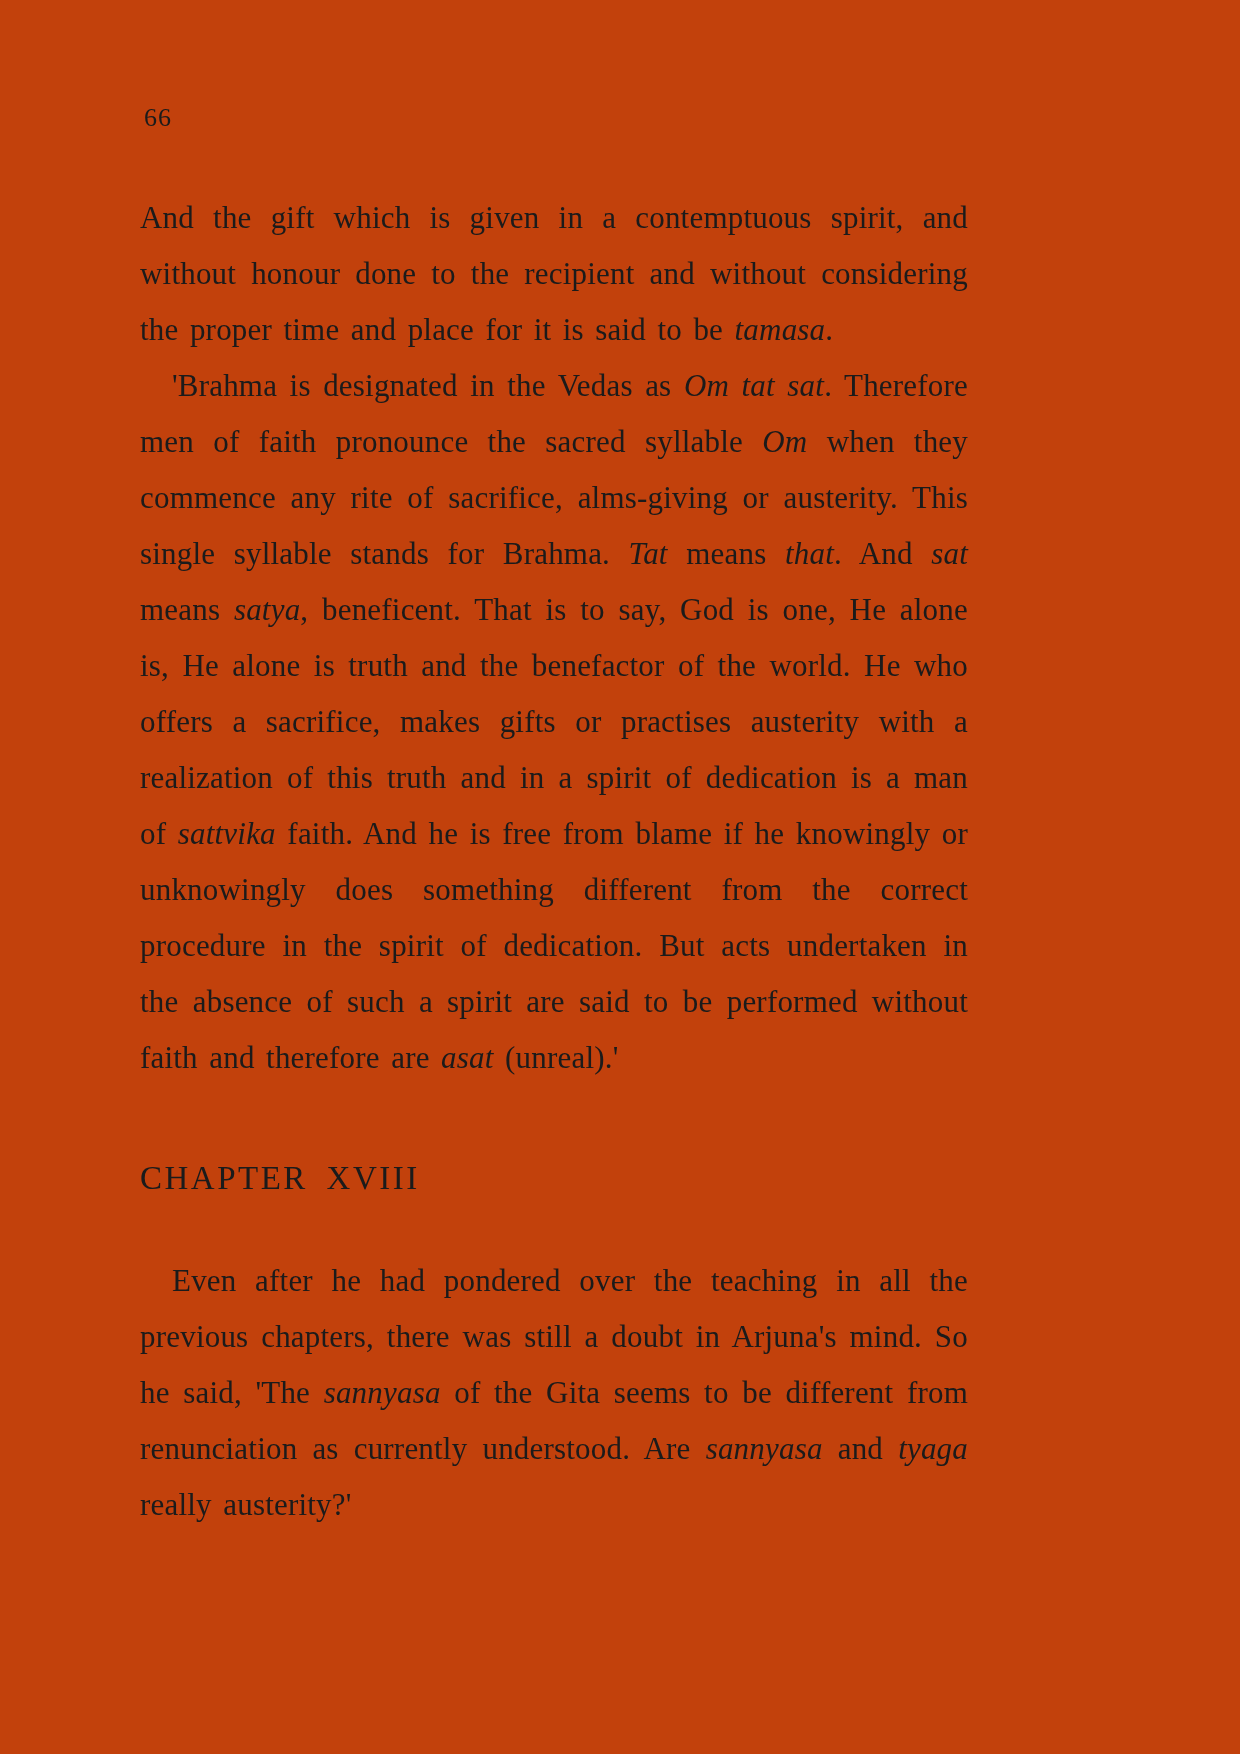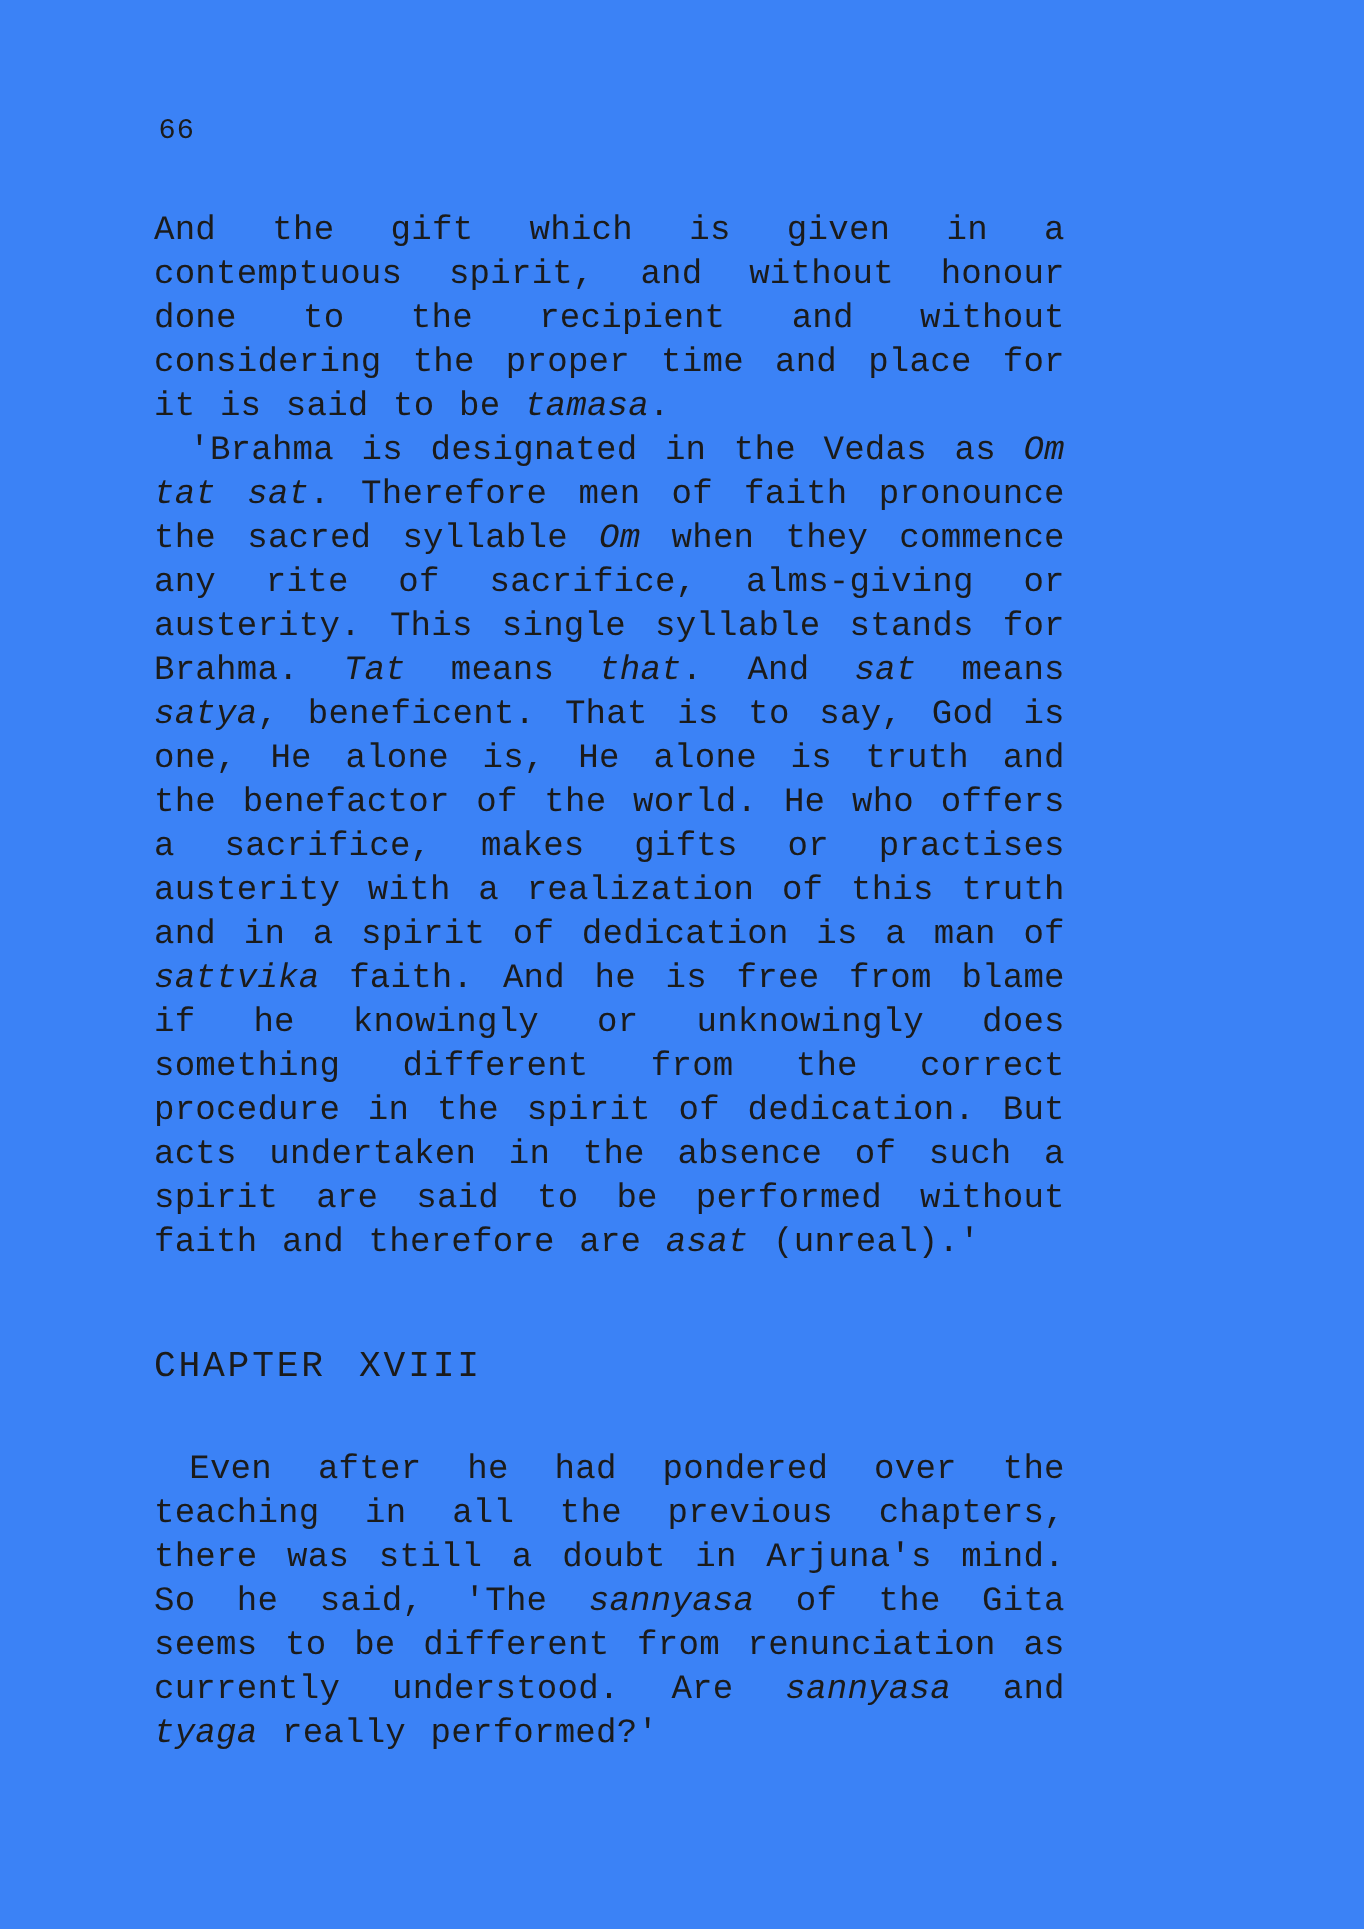--- a/index.html
+++ b/index.html
@@ -5,23 +5,23 @@
   html, body {
     margin: 0;
     padding: 0;
     background: #ffffff;
   }
   .page {
     position: relative;
     width: 1240px;
     height: 1754px;
     box-sizing: border-box;
-    background: #3b82f6;
+    background: #c2410c;
     color: #1b1b1b;
-    font-family: Liberation Mono, monospace;
+    font-family: Liberation Serif, serif;
     padding: 98px 272px 0 140px;
     overflow: hidden;
   }
   .header {
     position: relative;
     height: 42px;
     margin-bottom: 50px;
   }
   .pagenum {
     position: absolute;
@@ -36,21 +36,21 @@
     font-size: 27px;
     letter-spacing: 1.5px;
     word-spacing: 7px;
   }
   .bodytext {
     width: 828px;
   }
   .para {
     margin: 0;
     font-size: 31px;
-    line-height: 40px;
+    line-height: 56px;
     text-align: justify;
     word-spacing: 3.5px;
     letter-spacing: 0.2px;
   }
   .para em {
     font-style: italic;
   }
   .indent {
     text-indent: 32px;
   }
@@ -73,17 +73,17 @@
   </div>
 
   <div class="bodytext">
 
     <p class="para"><span>And the gift which is given in a contemptuous spirit, and without honour done to the recipient and without considering the proper time and place for it is said to be </span><em>tamasa</em><span>.</span></p>
 
     <p class="para indent"><span>'Brahma is designated in the Vedas as </span><em>Om tat sat</em><span>. Therefore men of faith pronounce the sacred syllable </span><em>Om</em><span> when they commence any rite of sacrifice, alms-giving or austerity. This single syllable stands for Brahma. </span><em>Tat</em><span> means </span><em>that</em><span>. And </span><em>sat</em><span> means </span><em>satya</em><span>, beneficent. That is to say, God is one, He alone is, He alone is truth and the benefactor of the world. He who offers a sacrifice, makes gifts or practises austerity with a realization of this truth and in a spirit of dedication is a man of </span><em>sattvika</em><span> faith. And he is free from blame if he knowingly or unknowingly does something different from the correct procedure in the spirit of dedication. But acts undertaken in the absence of such a spirit are said to be performed without faith and therefore are </span><em>asat</em><span> (unreal).'</span></p>
 
     <h2 class="chapter">CHAPTER XVIII</h2>
 
-    <p class="para indent"><span>Even after he had pondered over the teaching in all the previous chapters, there was still a doubt in Arjuna's mind. So he said, 'The </span><em>sannyasa</em><span> of the Gita seems to be different from renunciation as currently understood. Are </span><em>sannyasa</em><span> and </span><em>tyaga</em><span> really performed?'</span></p>
+    <p class="para indent"><span>Even after he had pondered over the teaching in all the previous chapters, there was still a doubt in Arjuna's mind. So he said, 'The </span><em>sannyasa</em><span> of the Gita seems to be different from renunciation as currently understood. Are </span><em>sannyasa</em><span> and </span><em>tyaga</em><span> really austerity?'</span></p>
 
   </div>
 
 </div>
 
 </body></html>

